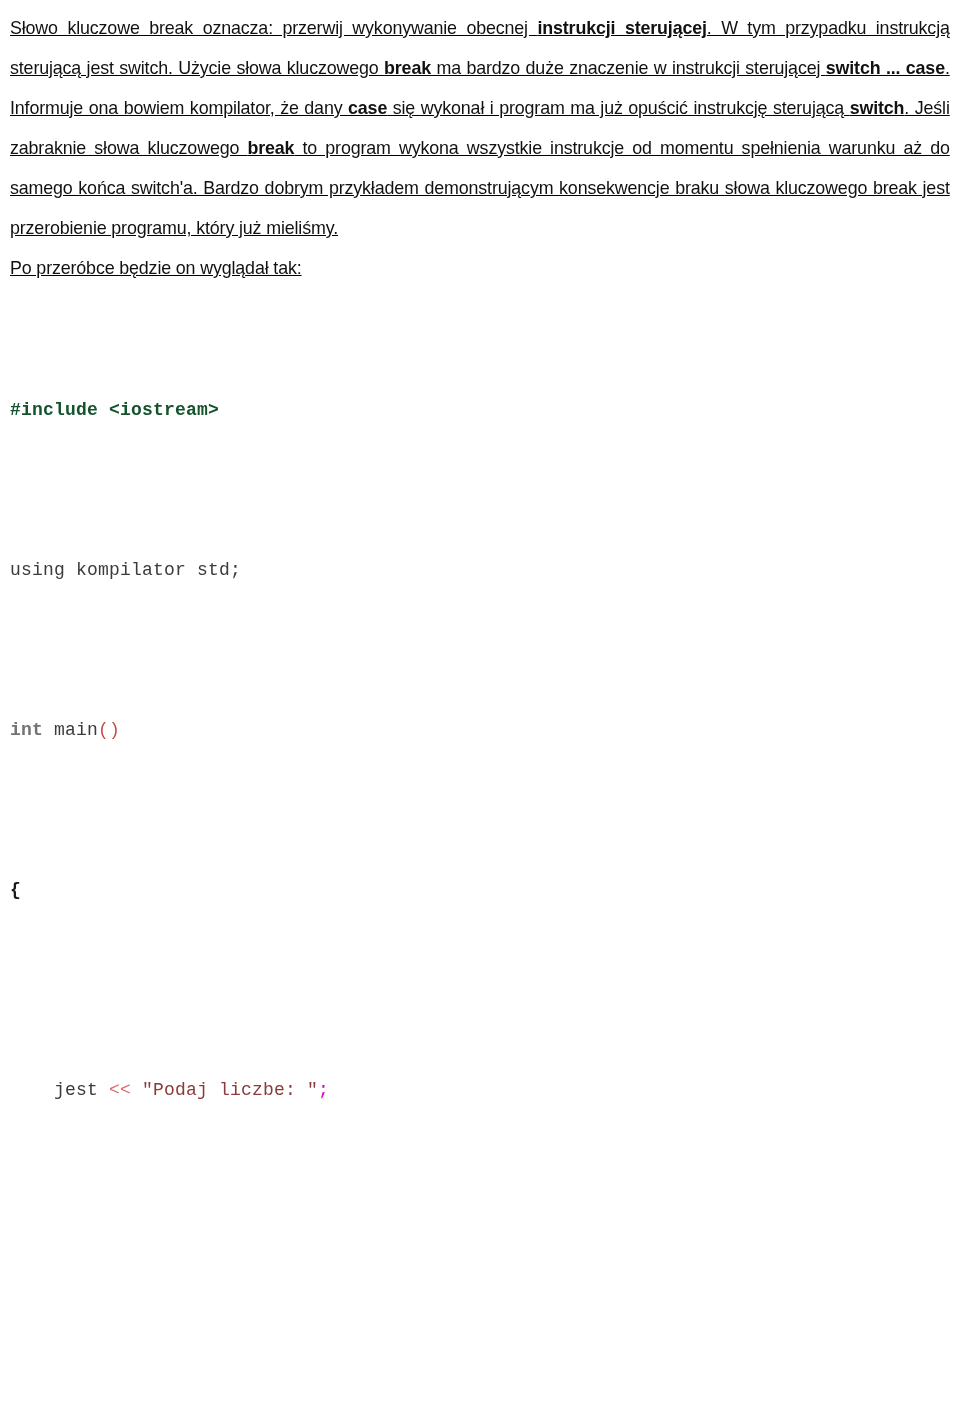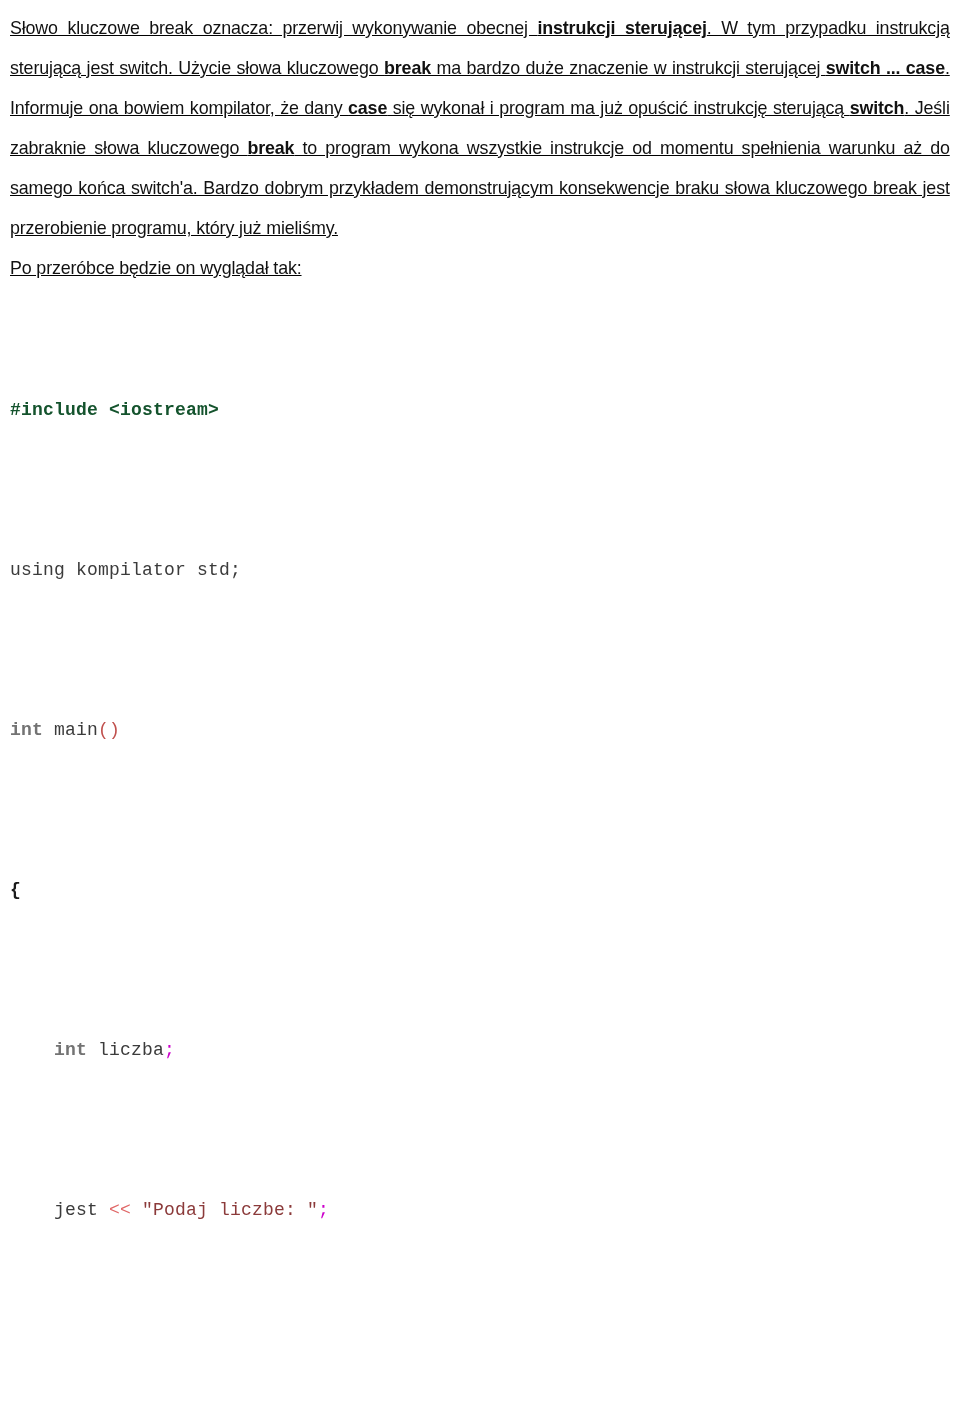--- a/index.html
+++ b/index.html
@@ -84,21 +84,20 @@
 
   <div class="code-block">
     <div class="code-line"><span class="t-pre">#include &lt;iostream&gt;</span></div>
 
     <div class="code-line"><span class="t-plain">using kompilator std;</span></div>
 
     <div class="code-line"><span class="t-kw">int</span><span class="t-plain"> main</span><span class="t-paren">()</span></div>
 
     <div class="code-line"><span class="t-brace">{</span></div>
 
-    <div class="code-line"><span class="t-plain">    </span><span class="t-kw">int</span><span class="t-plain"> liczba</span><span class="t-semi">;</span></div>
 
     <div class="code-line"><span class="t-plain">    </span><span class="t-plain">jest </span><span class="t-op">&lt;&lt;</span><span class="t-str"> "Podaj liczbe: "</span><span class="t-semi">;</span></div>
 
     <div class="code-line"></div>
 
     
 
     
 
     

